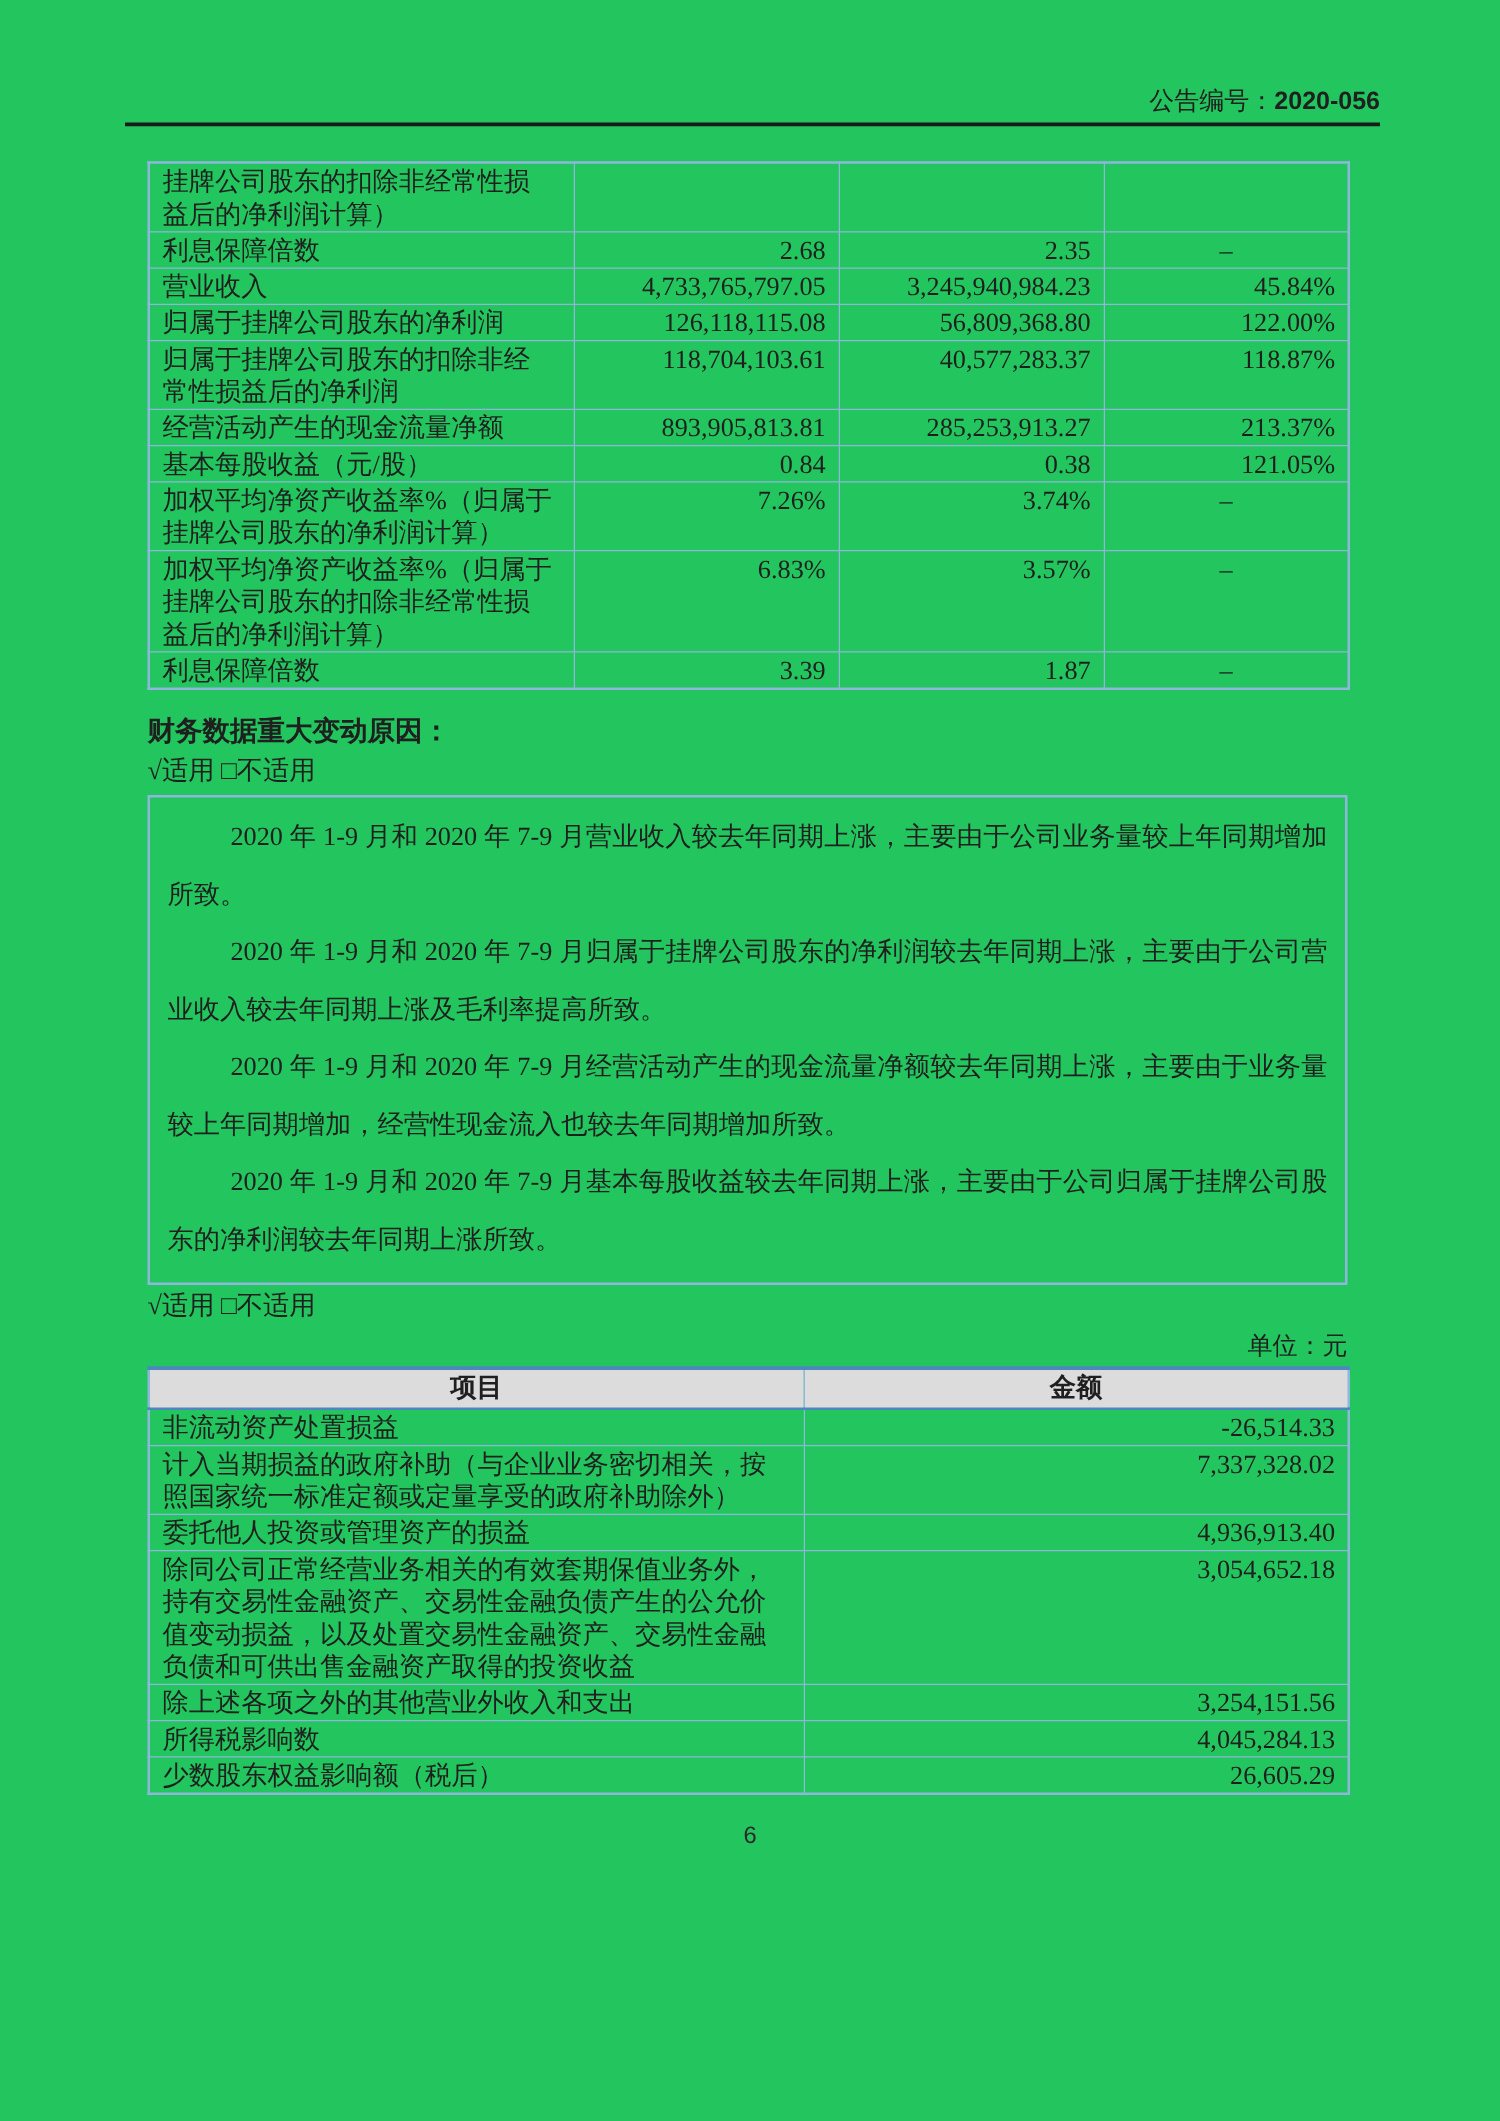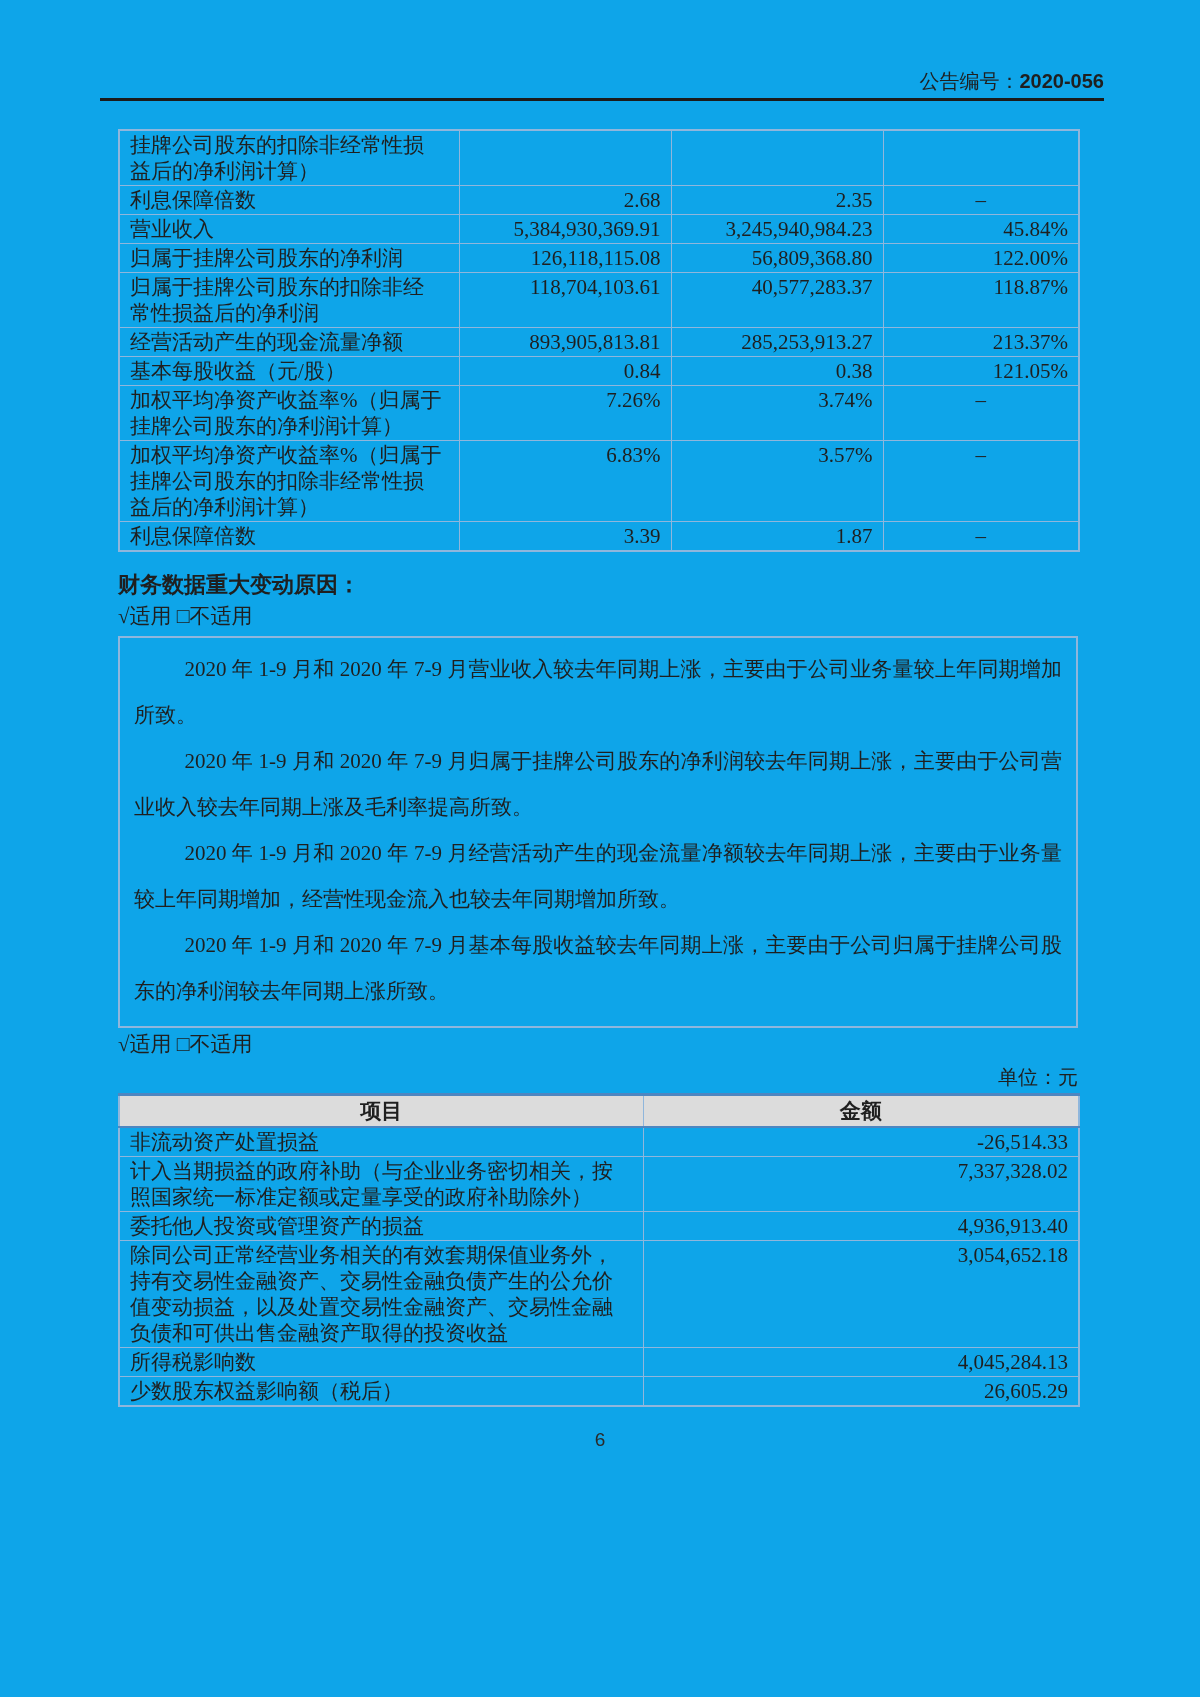--- a/index.html
+++ b/index.html
@@ -6,21 +6,21 @@
     --thin:#8fb6dc;
     --strong:#4e86c0;
     --gray:#dcdcdc;
     --ink:#1f1f1f;
   }
   html,body{margin:0;padding:0;background:#ffffff;}
   .page{
     position:relative;
     width:1200px;height:1697px;
     margin:0 auto;
-    background:#0ea5e9;
+    background:#22c55e;
     overflow:hidden;
     color:var(--ink);
     font-family:"Liberation Serif","DejaVu Serif",serif;
   }
   
   .doc-header{
     padding-top:70px;
     margin:0 96px 0 100px;
     text-align:right;
     font-size:20px;
@@ -134,21 +134,21 @@
           <td class="ctr"></td>
         </tr>
         <tr>
           <td class="lbl">利息保障倍数</td>
           <td class="num">2.68</td>
           <td class="num">2.35</td>
           <td class="ctr">–</td>
         </tr>
         <tr>
           <td class="lbl">营业收入</td>
-          <td class="num">5,384,930,369.91</td>
+          <td class="num">4,733,765,797.05</td>
           <td class="num">3,245,940,984.23</td>
           <td class="num">45.84%</td>
         </tr>
         <tr>
           <td class="lbl">归属于挂牌公司股东的净利润</td>
           <td class="num">126,118,115.08</td>
           <td class="num">56,809,368.80</td>
           <td class="num">122.00%</td>
         </tr>
         <tr>
@@ -231,20 +231,24 @@
           <td class="num">4,936,913.40</td>
         </tr>
         <tr>
           <td class="lbl pre">除同公司正常经营业务相关的有效套期保值业务外，
 持有交易性金融资产、交易性金融负债产生的公允价
 值变动损益，以及处置交易性金融资产、交易性金融
 负债和可供出售金融资产取得的投资收益</td>
           <td class="num">3,054,652.18</td>
         </tr>
         <tr>
+          <td class="lbl">除上述各项之外的其他营业外收入和支出</td>
+          <td class="num">3,254,151.56</td>
+        </tr>
+        <tr>
           <td class="lbl">所得税影响数</td>
           <td class="num">4,045,284.13</td>
         </tr>
         <tr>
           <td class="lbl">少数股东权益影响额（税后）</td>
           <td class="num">26,605.29</td>
         </tr>
       </tbody>
     </table>
 

